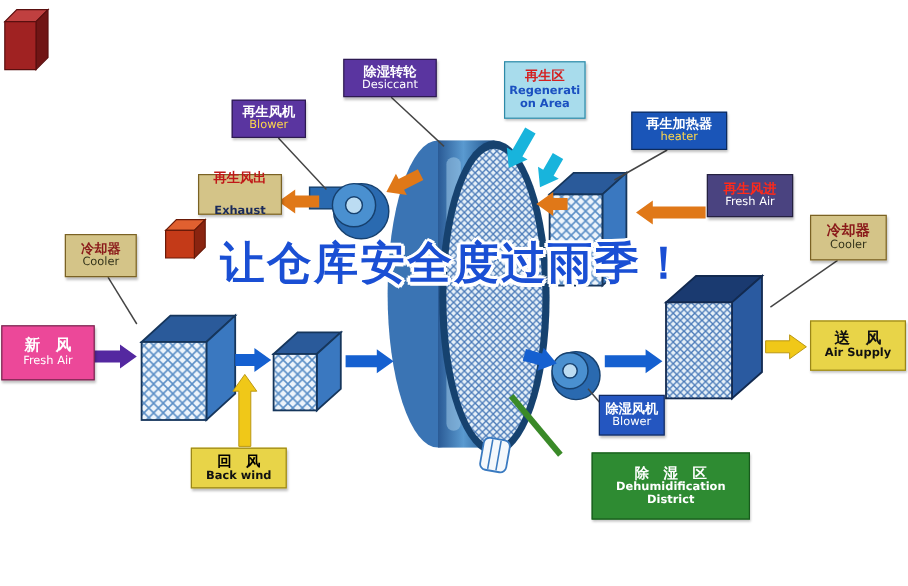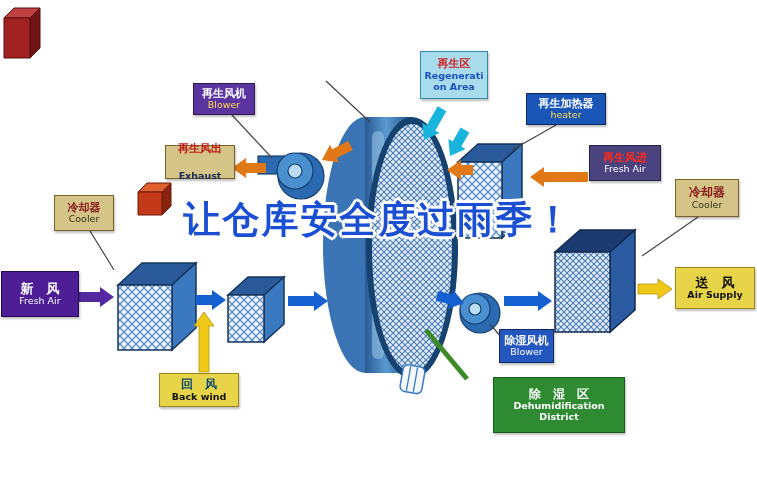--- a/index.html
+++ b/index.html
@@ -22,24 +22,24 @@
   #lbl-regen-heater{left:526px;top:93px;width:80px;height:32px;background:#1a55b8;}
   #lbl-regen-heater .zh{color:#fff}#lbl-regen-heater .en{color:#ffd84a}
   #lbl-exhaust{left:165px;top:145px;width:70px;height:34px;background:#d4c488;border-color:#7a6224;gap:16px;}
   #lbl-exhaust .zh{color:#c01818}#lbl-exhaust .en{color:#1a2a5a;font-weight:bold}
   #lbl-cooler-left{left:54px;top:195px;width:60px;height:36px;background:#d4c488;border-color:#7a6224;}
   #lbl-cooler-left .zh{color:#8a1a1a}#lbl-cooler-left .en{color:#33331a}
   #lbl-regen-in{left:589px;top:145px;width:72px;height:36px;background:#4a4380;}
   #lbl-regen-in .zh{color:#ff2a1a}#lbl-regen-in .en{color:#fff}
   #lbl-cooler-right{left:675px;top:179px;width:64px;height:38px;background:#d4c488;border-color:#7a6224;}
   #lbl-cooler-right .zh{color:#8a1a1a;font-size:12px}#lbl-cooler-right .en{color:#33331a}
-  #lbl-fresh-air{left:1px;top:271px;width:78px;height:46px;background:#4c1d95;}
+  #lbl-fresh-air{left:1px;top:271px;width:78px;height:46px;background:#ec4899;}
   #lbl-fresh-air .zh{color:#fff;font-size:13px}#lbl-fresh-air .en{color:#fff}
   #lbl-back-wind{left:159px;top:373px;width:80px;height:34px;background:#e8d448;border-color:#9a8618;}
-  #lbl-back-wind .zh{color:#0c4a6e;font-size:12px}#lbl-back-wind .en{color:#111;font-weight:bold}
+  #lbl-back-wind .zh{color:#000000;font-size:12px}#lbl-back-wind .en{color:#111;font-weight:bold}
   #lbl-air-supply{left:675px;top:267px;width:80px;height:42px;background:#e8d448;border-color:#9a8618;}
   #lbl-air-supply .zh{color:#111;font-size:13px}#lbl-air-supply .en{color:#111;font-weight:bold}
   #lbl-dehum-blower{left:499px;top:329px;width:55px;height:34px;background:#2456c0;}
   #lbl-dehum-blower .zh{color:#fff}#lbl-dehum-blower .en{color:#fff}
   #lbl-dehum-district{left:445px;top:377px;width:132px;height:56px;background:#2e8b32;border-color:#185a1c;margin-left:48px;}
   #lbl-dehum-district .zh{color:#fff;font-size:12px}#lbl-dehum-district .en{color:#fff;font-weight:bold}
 
   
   .overlay{position:absolute;left:0;right:0;top:196px;z-index:50;text-align:center;pointer-events:none;}
   .ol-line{font-size:37px;line-height:47px;font-weight:bold;letter-spacing:2px;color:#1a4fd4;
@@ -182,20 +182,24 @@
           <polygon points="0,0 -14,-10 -14,-5 -34,-5 -34,5 -14,5 -14,10" fill="#f0c818" stroke="#b89410" stroke-width="0.8"></polygon>
         </g>
     </g>
   </svg>
 
   <div class="lbl" id="lbl-regen-blower">
     <div class="zh">再生风机</div>
     <div class="en">Blower</div>
   </div>
 
+  <div class="lbl" id="lbl-desiccant">
+    <div class="zh">除湿转轮</div>
+    <div class="en">Desiccant</div>
+  </div>
 
   <div class="lbl" id="lbl-regen-area">
     <div class="zh">再生区</div>
     <div class="en">Regenerati</div>
     <div class="en">on Area</div>
   </div>
 
   <div class="lbl" id="lbl-regen-heater">
     <div class="zh">再生加热器</div>
     <div class="en">heater</div>

